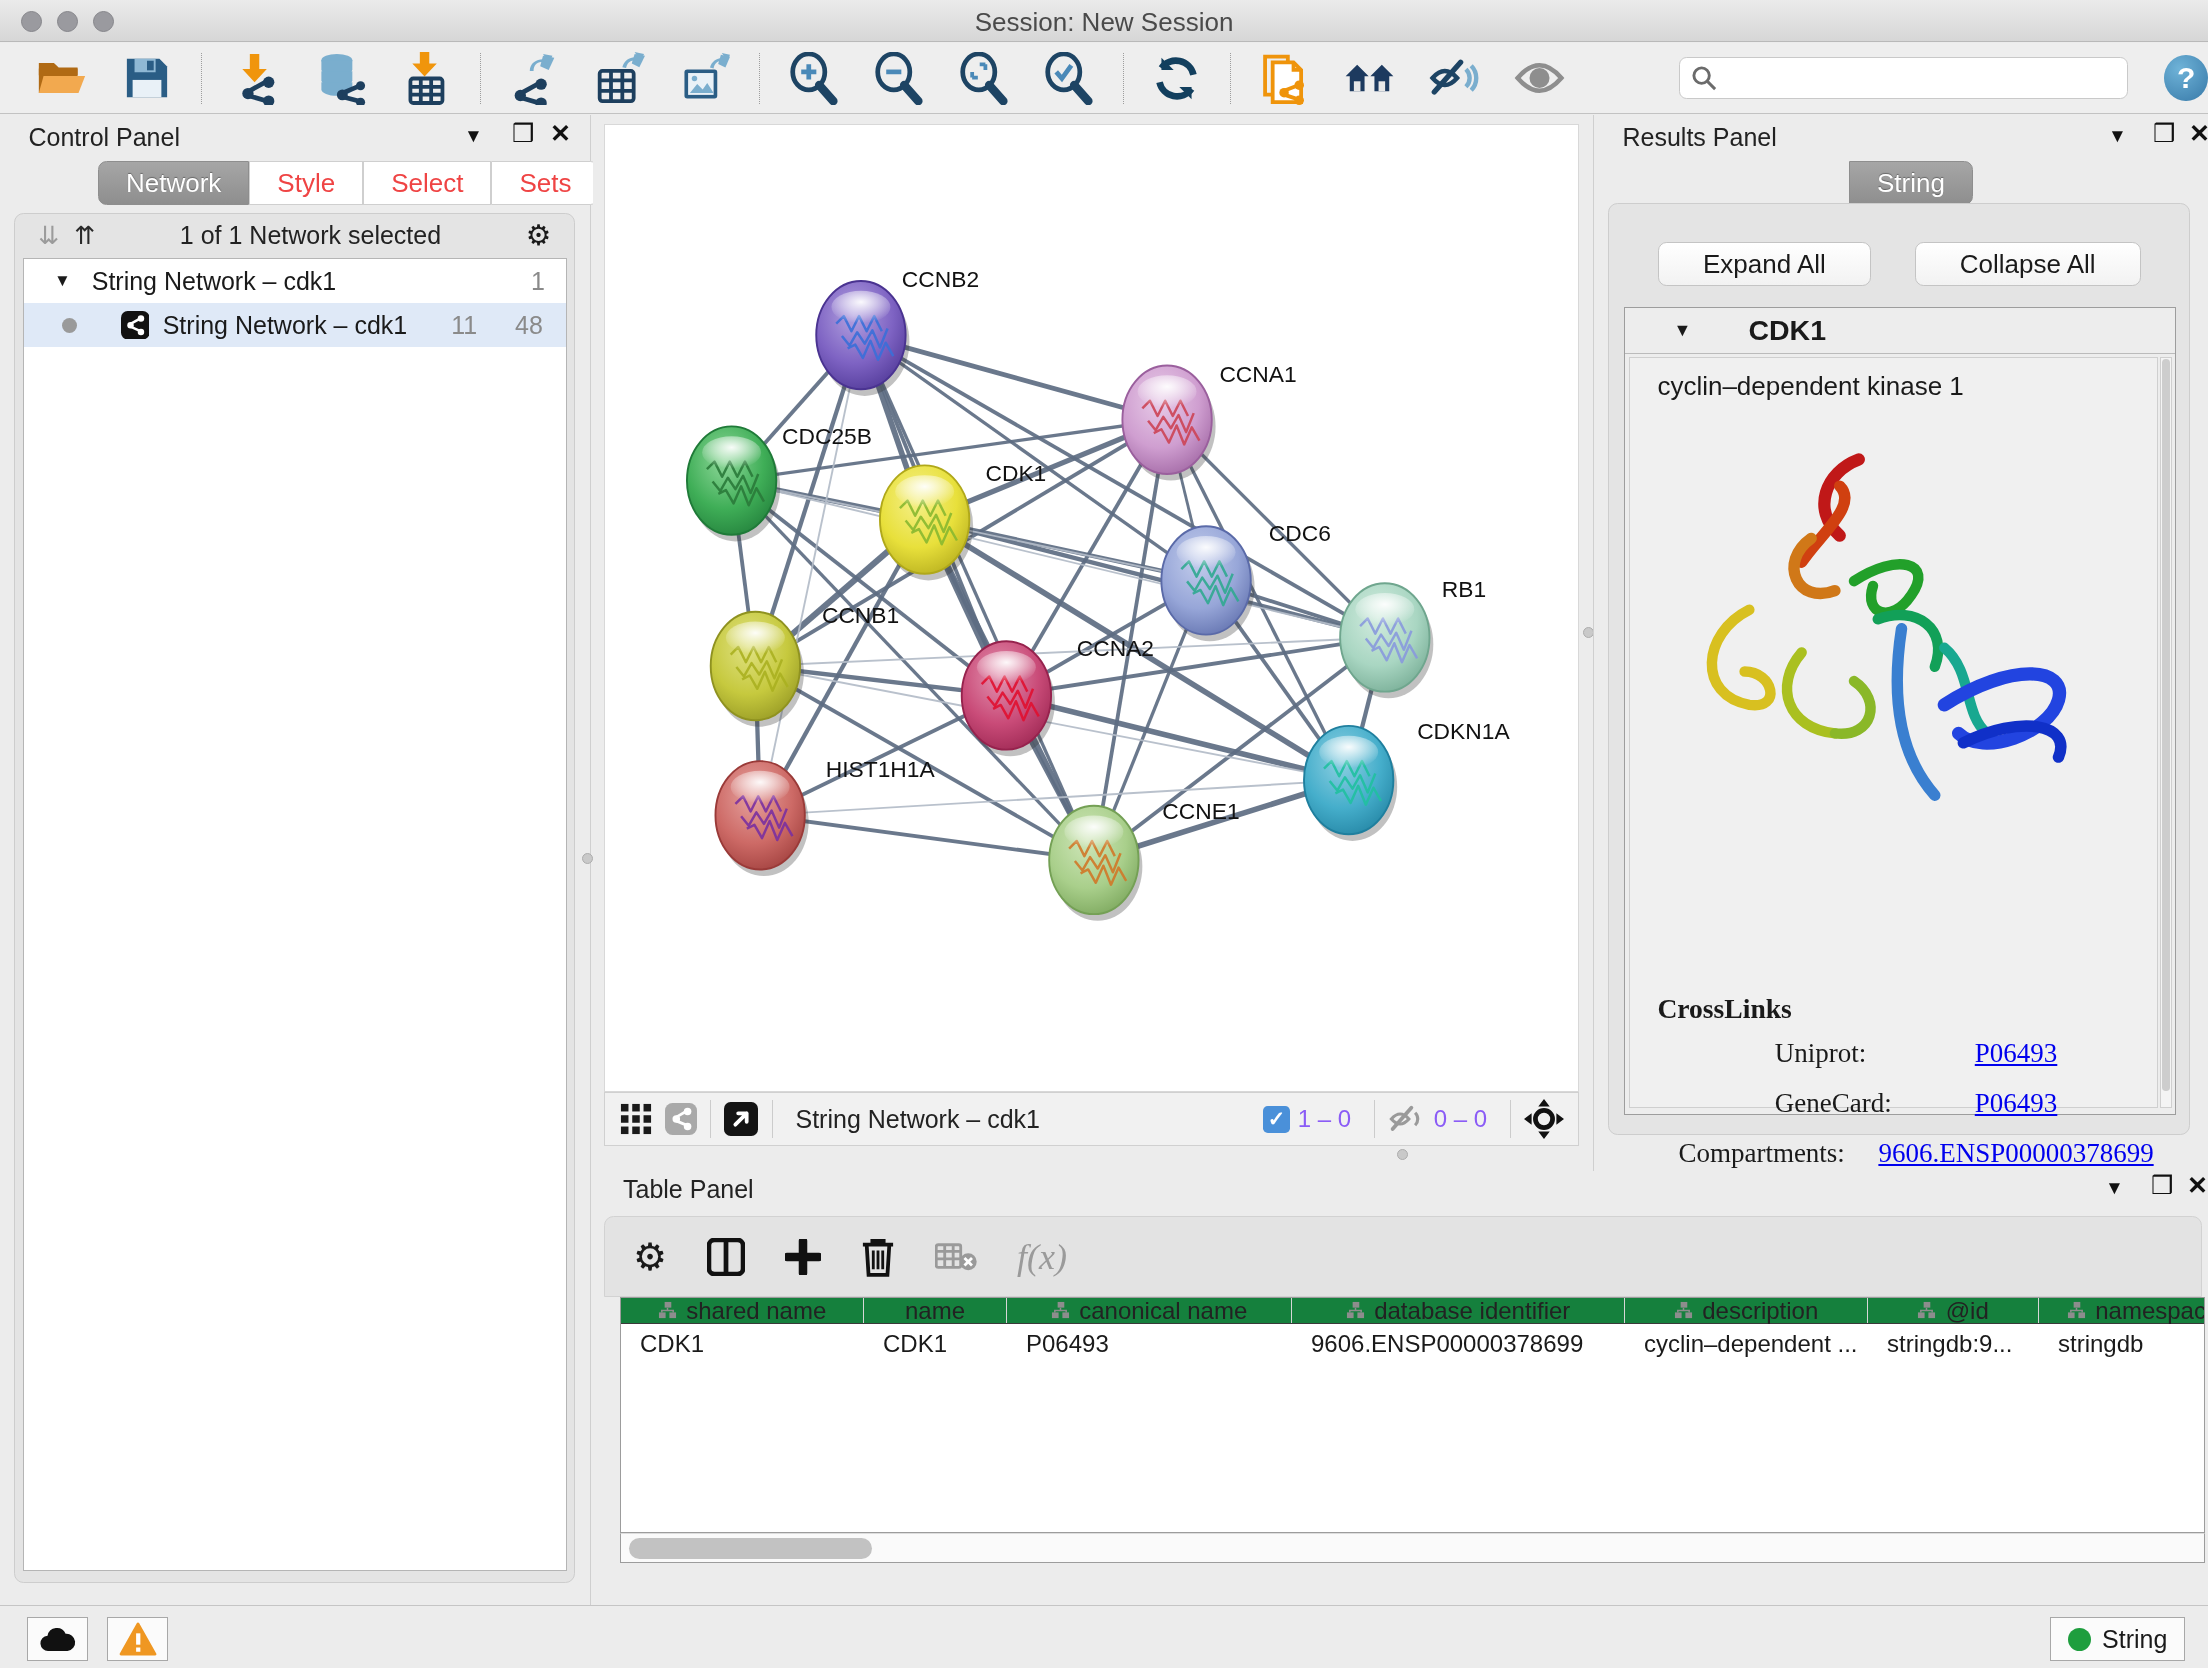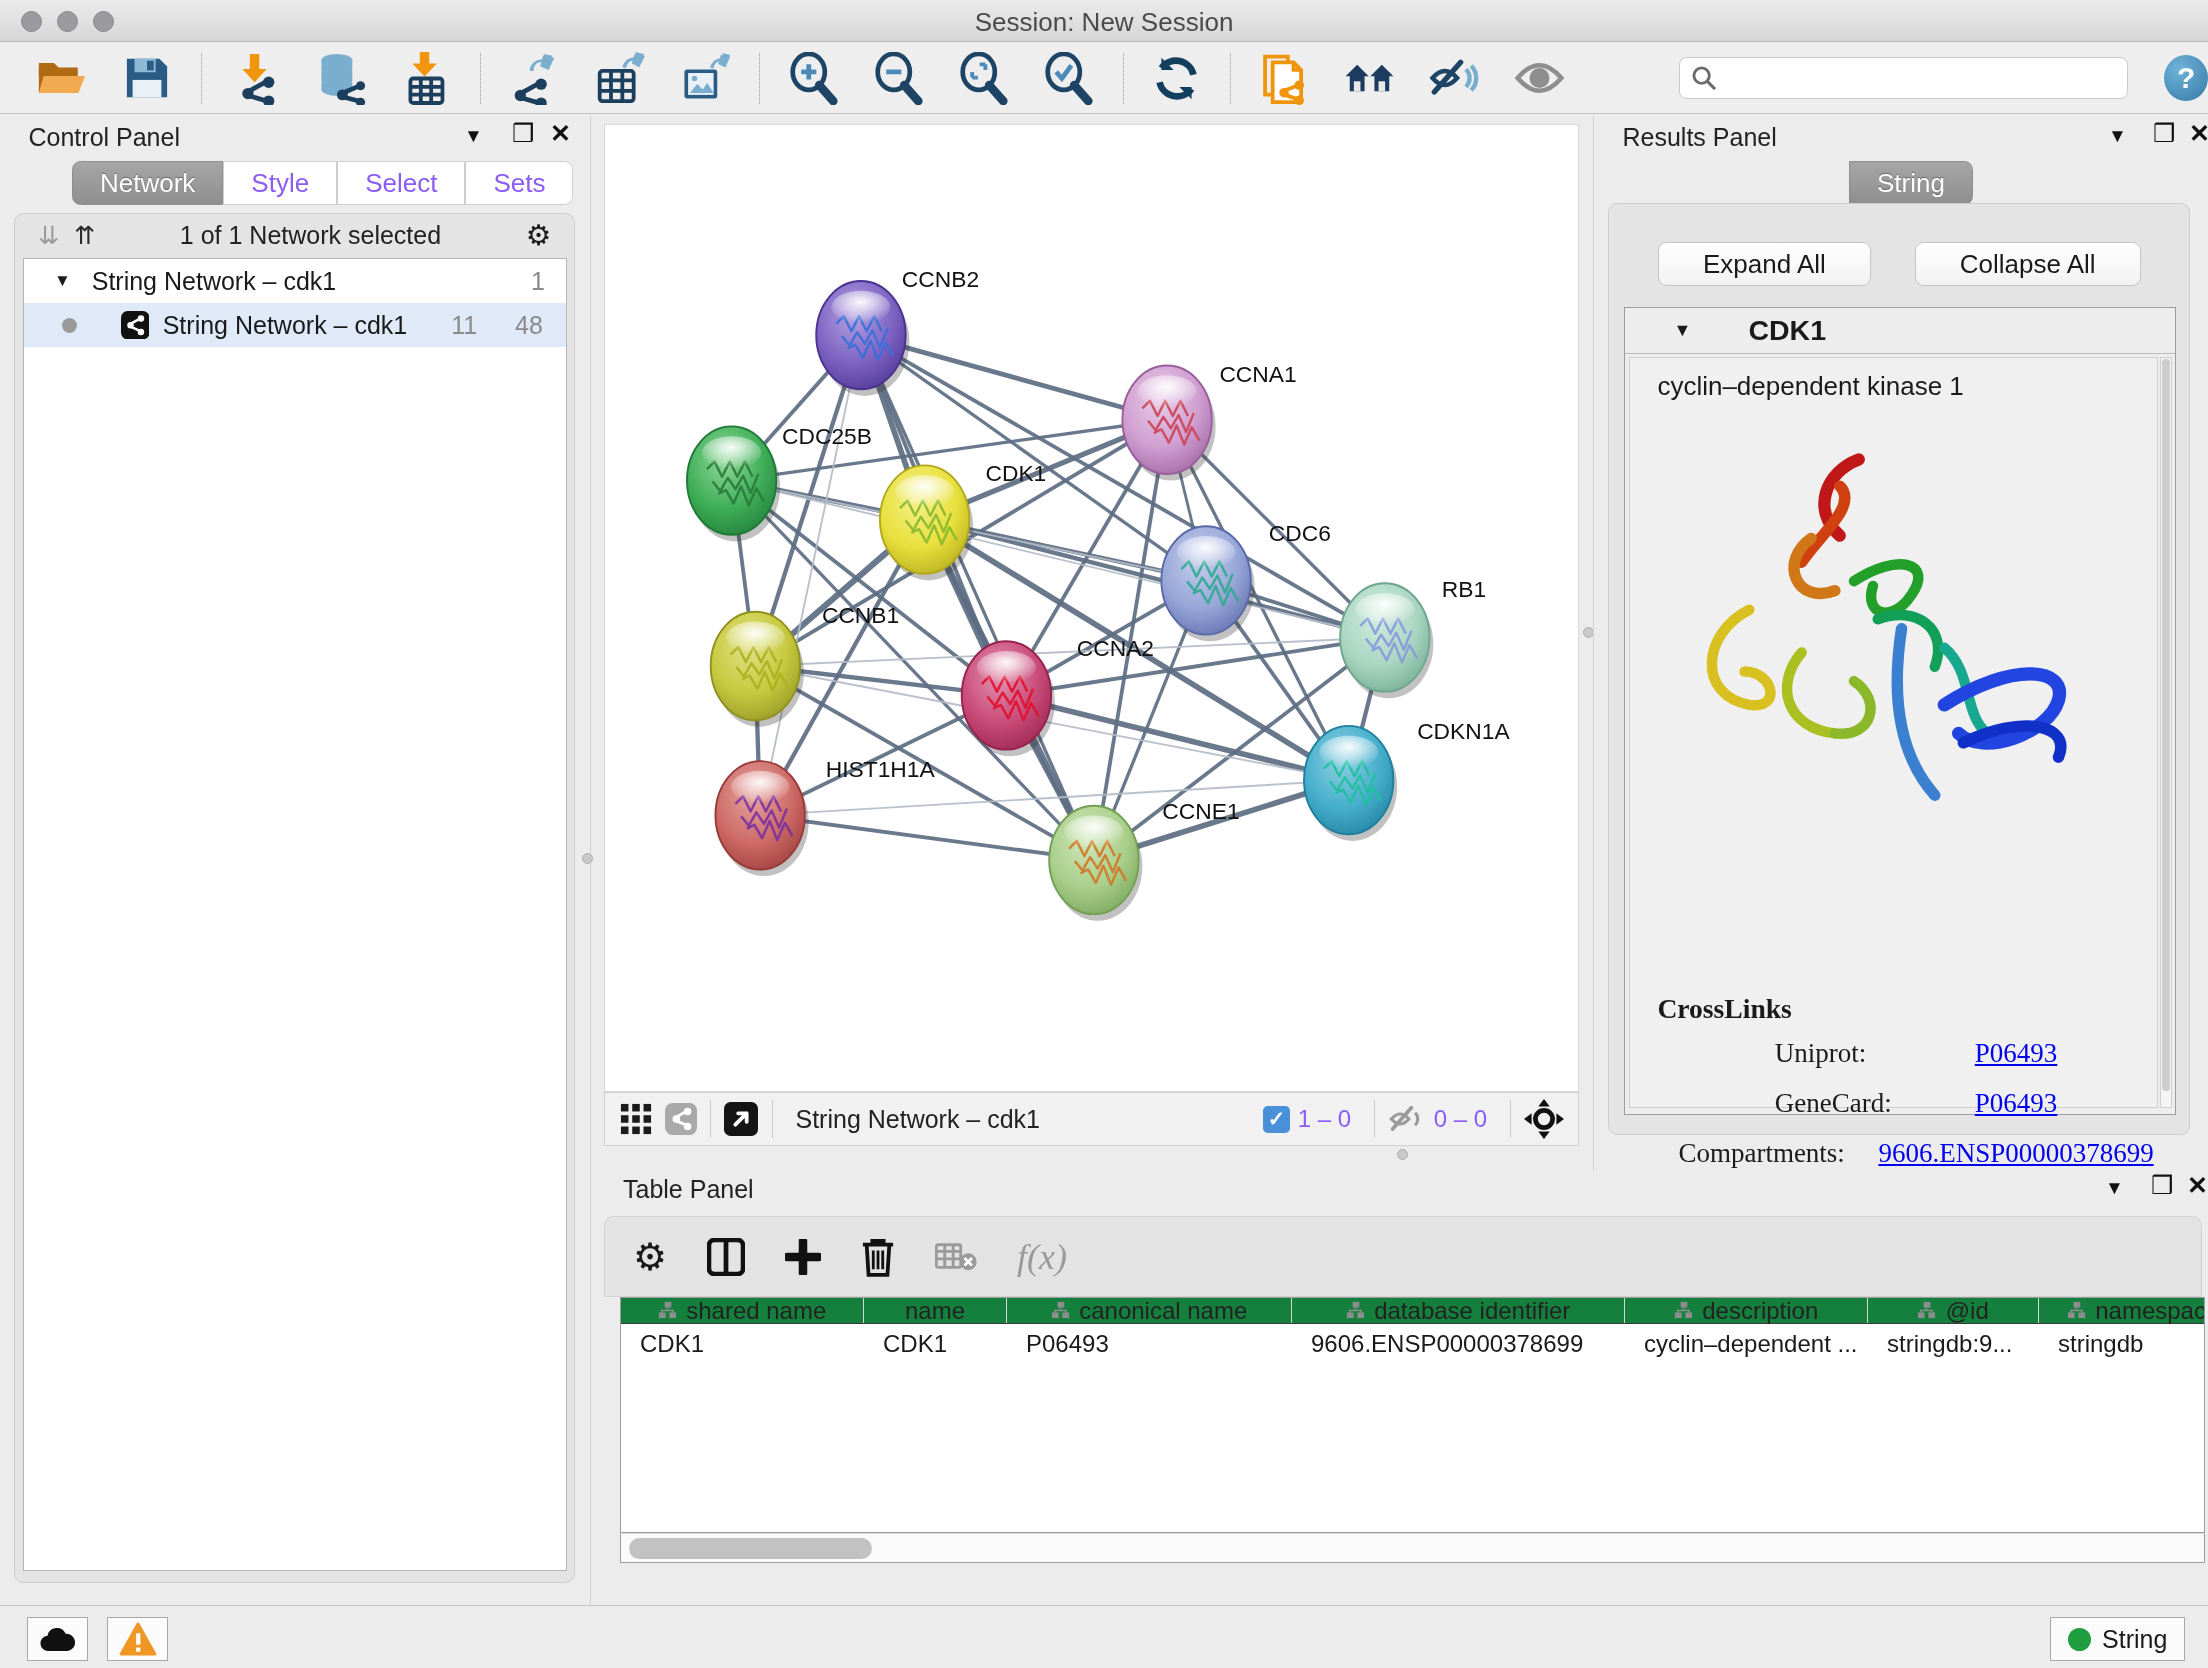--- a/index.html
+++ b/index.html
@@ -31,26 +31,26 @@
 
   
   .panel-header { position:absolute; font-size:25px; color:#222; }
   .ph-ctrl { position:absolute; font-size:25px; color:#111; }
 
   
   #control-panel { position:absolute; left:0; top:115px; width:591px; height:1490px;
     background:#ececec; border-right:1.9px solid #cfcfcf; }
   .tabs-row { display:flex; }
   .tab-pill { height:44px; padding:0 27px; display:flex; align-items:center; justify-content:center;
-    font-size:26px; background:#ffffff; border:1px solid #cfcfcf; color:#8b5cf6; }
+    font-size:26px; background:#ffffff; border:1px solid #cfcfcf; color:#ef4444; }
   .tab-pill.first { border-radius:8.6px 0 0 8.6px; }
   .tab-pill.last { border-radius:0 8.6px 8.6px 0; }
   .tab-pill.sel { background:linear-gradient(#a6a6a6,#8e8e8e); color:#ffffff;
     text-shadow:0 -1px 1px rgba(0,0,0,.35); border-color:#8e8e8e; }
-  #cp-tabs { position:absolute; left:72px; top:46px; }
+  #cp-tabs { position:absolute; left:98px; top:46px; }
   #cp-inner { position:absolute; left:14.3px; top:98px; width:561px; height:1370px;
     background:#e4e4e4; border:1px solid #cdcdcd; border-radius:9.5px; }
   #cp-toolbar { position:absolute; left:0; top:0; width:100%; height:42px;
     display:flex; align-items:center; padding:0 23px; }
   #cp-status { flex:1; text-align:center; font-size:25px; color:#222; }
   #cp-list { position:absolute; left:7.6px; top:44px; width:544px; height:1313px;
     background:#ffffff; border:1px solid #b5b5b5; }
   .tree-row { height:44px; display:flex; align-items:center; font-size:25px; }
   .tree-row.sel { background:#dfe9f7; }
   .tree-count { color:#8a8a8a; }

